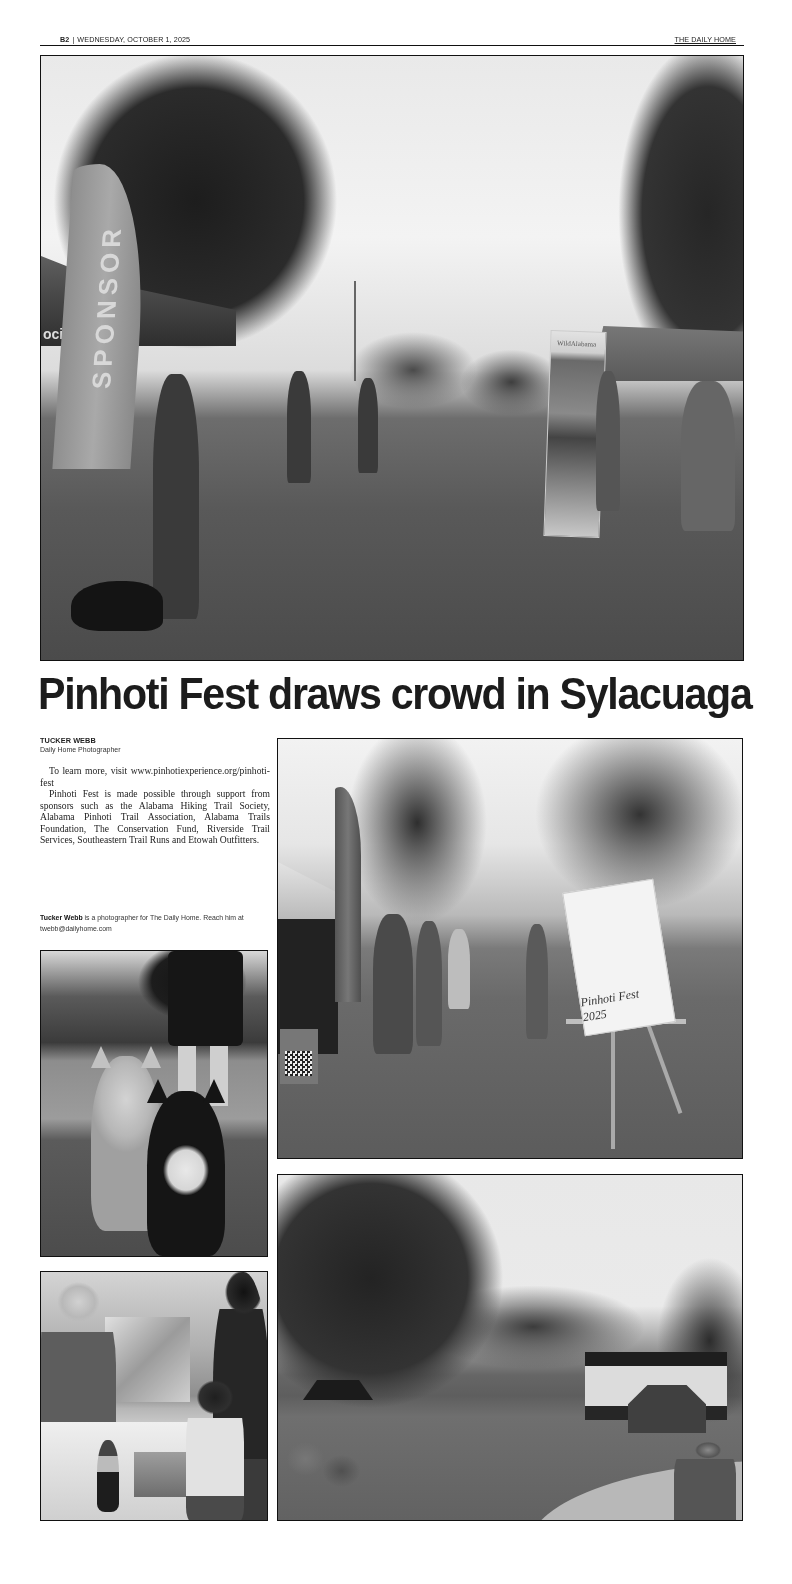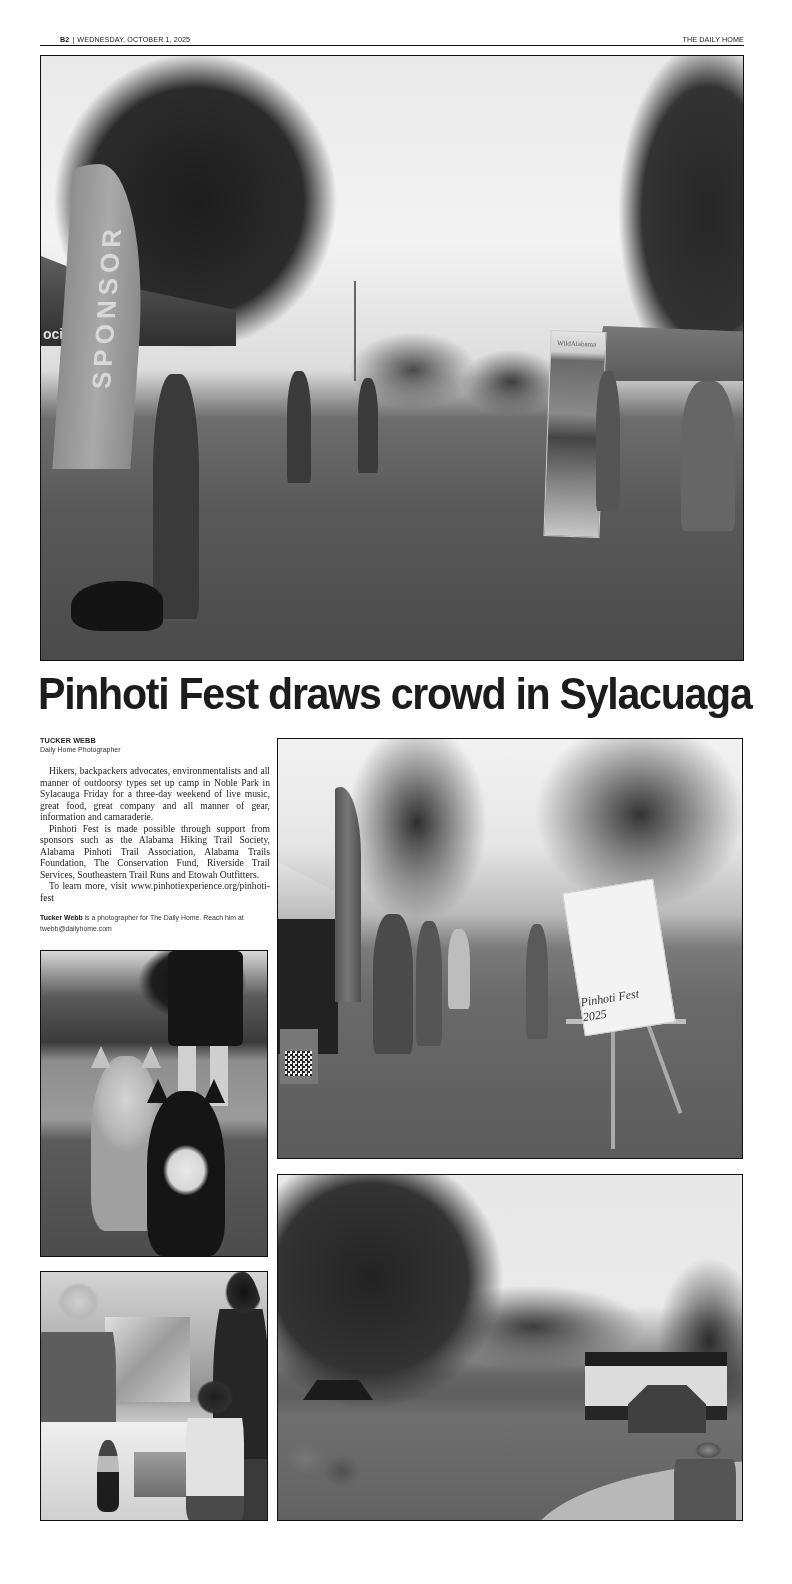--- a/index.html
+++ b/index.html
@@ -3,21 +3,21 @@
 <meta charset="utf-8">
 <style>
   * { box-sizing: border-box; margin: 0; padding: 0; }
   html, body { width: 792px; height: 1584px; background: #ffffff; overflow: hidden; }
   body { position: relative; font-family: "Liberation Sans", "DejaVu Sans", sans-serif; color: #1a1a1a; }
 
   .folio { position: absolute; left: 40px; top: 35px; width: 704px; height: 12px; font-size: 7.2px; letter-spacing: 0.1px; color: #222; }
   .folio .left { position: absolute; left: 0; top: 0; margin-left: 20px; }
   .folio .left .page { font-weight: bold; }
   .folio .left .sep { margin: 0 3px; }
-  .folio .right { position: absolute; right: 0; top: 0; }
+  .folio .right { position: absolute; right: 8px; top: 0; text-decoration: underline; }
   .folio-rule { position: absolute; left: 40px; top: 45px; width: 704px; height: 1.3px; background: #111; }
 
   .photo { position: absolute; border: 1px solid #111; overflow: hidden; }
 
   
   .p-main { left: 40px; top: 55px; width: 704px; height: 606px;
     background:
       radial-gradient(ellipse 28% 34% at 22% 24%, #1d1d1d 0%, #2b2b2b 55%, rgba(40,40,40,0) 72%),
       radial-gradient(ellipse 17% 38% at 95% 26%, #262626 0%, #333 55%, rgba(50,50,50,0) 75%),
       radial-gradient(ellipse 10% 7% at 53% 52%, #4a4a4a 0%, rgba(80,80,80,0) 90%),
@@ -138,23 +138,22 @@
   <div class="person" style="left:555px;top:315px;width:24px;height:140px;background:#555;"></div>
   <div class="dog"></div>
 </div>
 
 <h1 class="headline">Pinhoti Fest draws crowd in Sylacuaga</h1>
 
 <div class="byline">TUCKER WEBB</div>
 <div class="byline-title">Daily Home Photographer</div>
 
 <div class="body-text">
-  <p>Hikers, backpackers advocates, environmentalists and all manner of outdoorsy types set up camp in Noble Park in Sylacauga Friday for a three-day weekend of live music, great food, great company and all manner of gear, information and camaraderie.</p>
+  <p>To learn more, visit www.pinhotiexperience.org/pinhoti-fest</p>
   <p>Pinhoti Fest is made possible through support from sponsors such as the Alabama Hiking Trail Society, Alabama Pinhoti Trail Association, Alabama Trails Foundation, The Conservation Fund, Riverside Trail Services, Southeastern Trail Runs and Etowah Outfitters.</p>
-  <p>To learn more, visit www.pinhotiexperience.org/pinhoti-fest</p>
 </div>
 
 <div class="tagline">
   <b>Tucker Webb</b><span> is a photographer for The Daily Home. Reach him at twebb@dailyhome.com</span>
 </div>
 
 <div class="photo p-board" title="Signature board on easel reading Pinhoti Fest 2025 with attendees near vendor booths">
   <div class="tent"></div>
   <div class="booth"></div>
   <div class="flag"></div>

